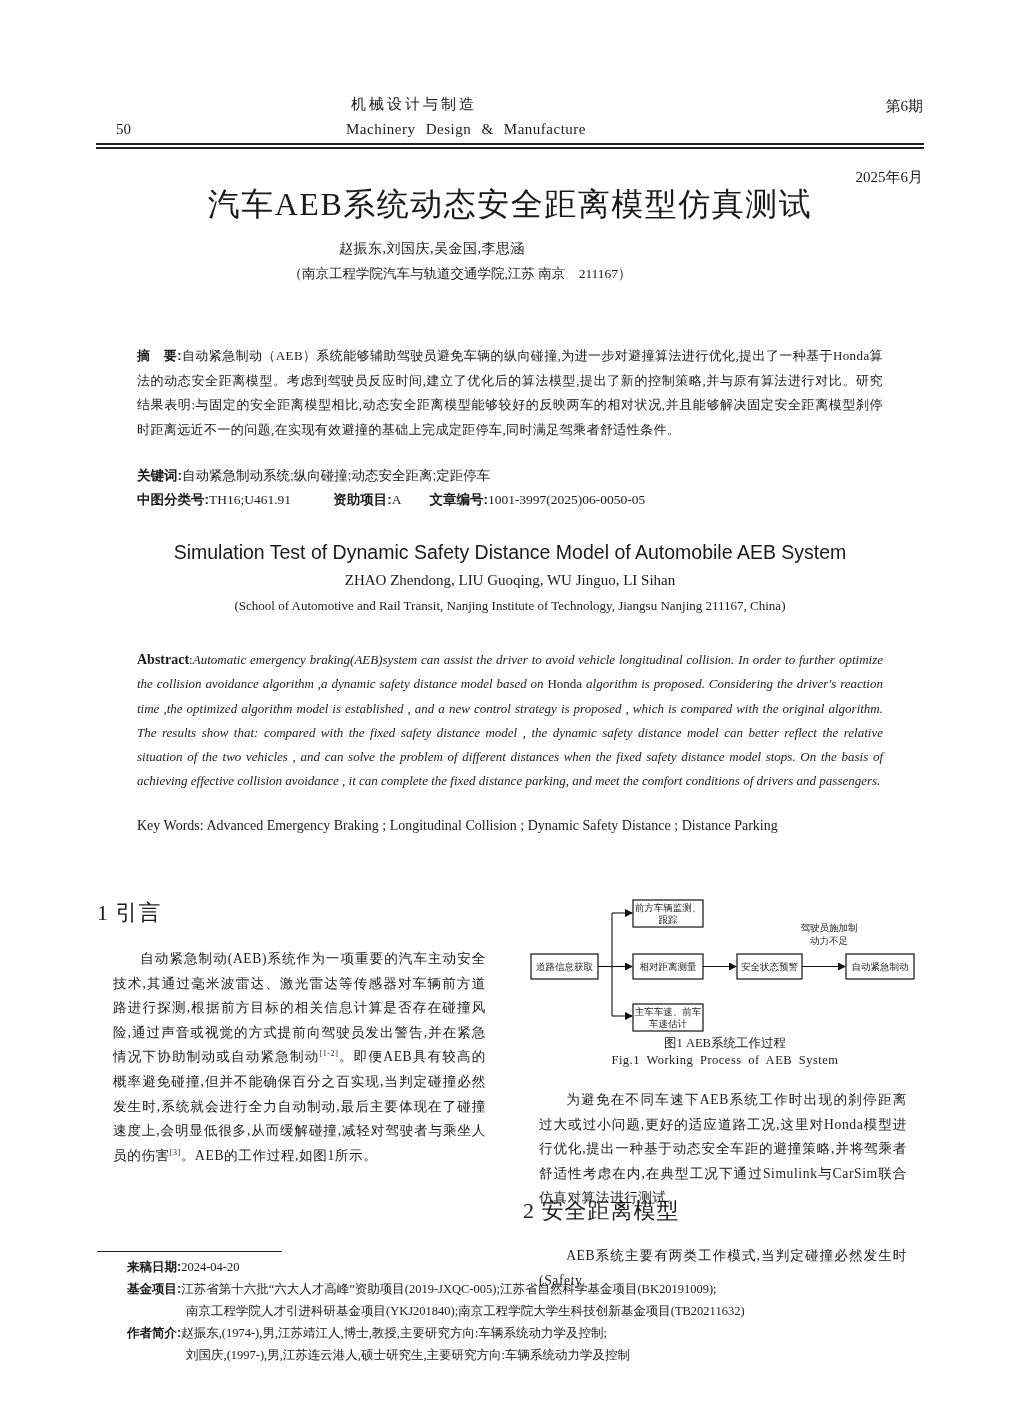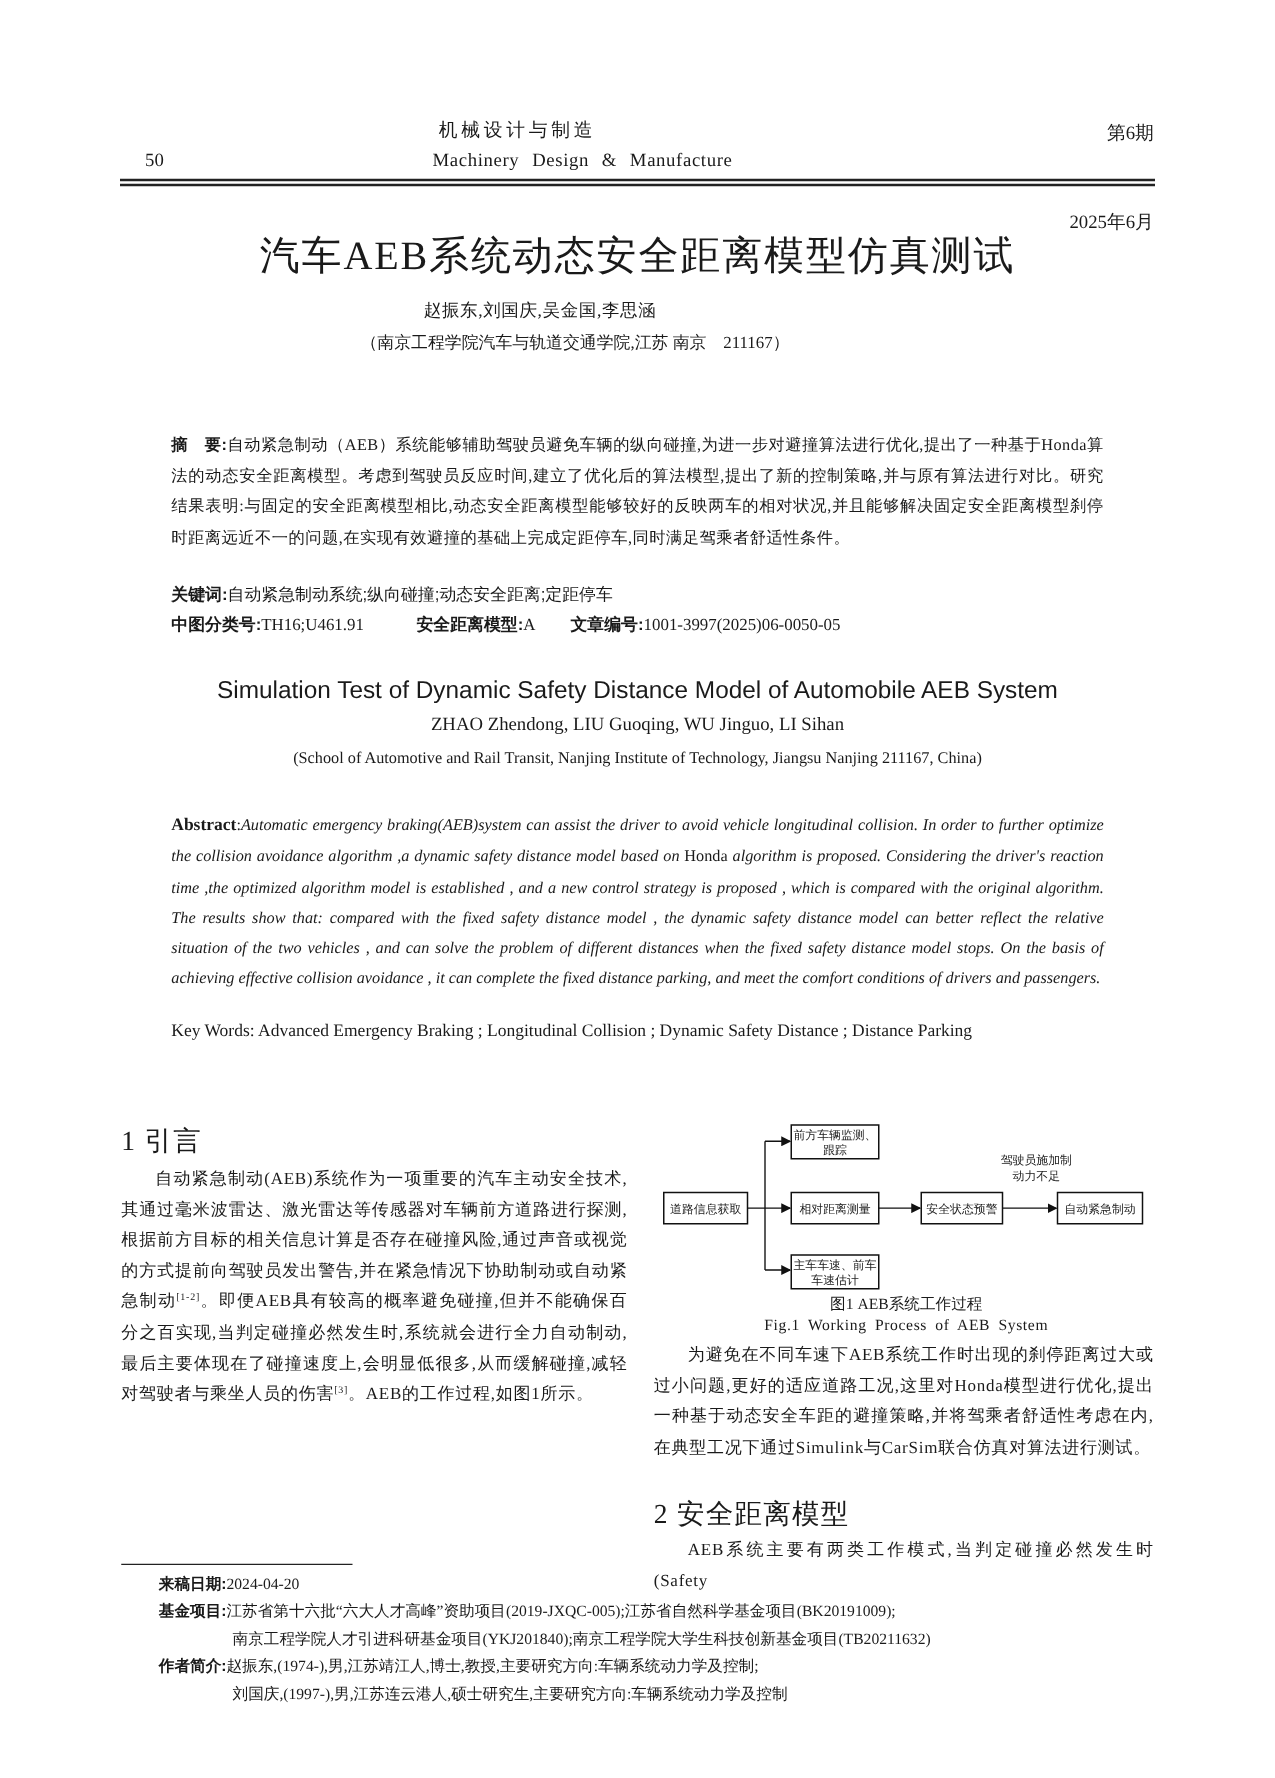--- a/index.html
+++ b/index.html
@@ -29,21 +29,21 @@
   .title-en { left: 0; width: 1020px; top: 541px; text-align: center; font-size: 19.5px; font-family: "Liberation Sans", "DejaVu Sans", sans-serif; }
   .authors-en { left: 0; width: 1020px; top: 572px; text-align: center; font-size: 15px; }
   .affil-en { left: 0; width: 1020px; top: 598px; text-align: center; font-size: 13px; }
   .abs-en { top: 648px; font-size: 13px; line-height: 24.3px; font-style: italic; letter-spacing: 0; }
   .abs-en .lbl { font-style: normal; font-weight: bold; font-size: 14px; }
   .abs-en .up { font-style: normal; }
   .kw-en { left: 137px; top: 818px; font-size: 14px; font-weight: normal; }
   
   .sec-h { font-size: 22px; letter-spacing: 1px; }
   .col { font-size: 13.6px; line-height: 24.6px; text-align: justify; letter-spacing: 0.6px; }
-  .col p { margin: 0; text-indent: 2em; }
+  .col p { margin: 16px; text-indent: 2em; }
   .col-left { left: 97px; width: 405px; top: 931px; }
   .col-right { left: 523px; width: 400px; top: 1072px; }
   sup { font-size: 8px; vertical-align: 5px; line-height: 0; }
   .fig-cap-cn { left: 520px; width: 410px; top: 1035px; text-align: center; font-size: 12.5px; }
   .fig-cap-en { left: 520px; width: 410px; top: 1053px; text-align: center; font-size: 12.5px; letter-spacing: 0.5px; word-spacing: 3px; }
   .sec2 { left: 523px; top: 1196px; }
   .sec1 { left: 97px; top: 898px; }
   .col-right2 { left: 523px; width: 400px; top: 1228px; }
   
   .fn-rule { left: 97px; top: 1251px; width: 185px; height: 0; border-top: 1.5px solid #222; }
@@ -72,21 +72,21 @@
 <div class="abs authors-cn">赵振东,刘国庆,吴金国,李思涵</div>
 <div class="abs affil-cn">（南京工程学院汽车与轨道交通学院,江苏 南京　211167）</div>
 
 <div class="abs abs-block abs-cn">
   <span class="bold-sans">摘　要:</span><span>自动紧急制动（AEB）系统能够辅助驾驶员避免车辆的纵向碰撞,为进一步对避撞算法进行优化,提出了一种基于Honda算法的动态安全距离模型。考虑到驾驶员反应时间,建立了优化后的算法模型,提出了新的控制策略,并与原有算法进行对比。研究结果表明:与固定的安全距离模型相比,动态安全距离模型能够较好的反映两车的相对状况,并且能够解决固定安全距离模型刹停时距离远近不一的问题,在实现有效避撞的基础上完成定距停车,同时满足驾乘者舒适性条件。</span>
 </div>
 <div class="abs kw-cn">
   <span class="bold-sans">关键词:</span><span class="bold-sans" style="font-weight:normal">自动紧急制动系统;纵向碰撞;动态安全距离;定距停车</span>
 </div>
 <div class="abs cls-row">
-  <span class="lbl">中图分类号:</span><span>TH16;U461.91</span><span class="gap"></span><span class="lbl">安全距离模型:</span><span>A</span><span class="gap" style="width:28px"></span><span class="lbl">文章编号:</span><span>1001-3997(2025)06-0050-05</span>
+  <span class="lbl">中图分类号:</span><span>TH16;U461.91</span><span class="gap"></span><span class="lbl">资助项目:</span><span>A</span><span class="gap" style="width:28px"></span><span class="lbl">文章编号:</span><span>1001-3997(2025)06-0050-05</span>
 </div>
 
 <div class="abs title-en">Simulation Test of Dynamic Safety Distance Model of Automobile AEB System</div>
 <div class="abs authors-en">ZHAO Zhendong, LIU Guoqing, WU Jinguo, LI Sihan</div>
 <div class="abs affil-en">(School of Automotive and Rail Transit, Nanjing Institute of Technology, Jiangsu Nanjing  211167, China)</div>
 
 <div class="abs abs-block abs-en">
   <span class="lbl">Abstract</span><span class="up">:</span><span>Automatic emergency braking(AEB)system can assist the driver to avoid vehicle longitudinal collision. In order to further optimize the collision avoidance algorithm ,a dynamic safety distance model based on </span><span class="up">Honda</span><span> algorithm is proposed. Considering the driver's reaction time ,the optimized algorithm model is established , and a new control strategy is proposed , which is compared with the original algorithm. The results show that: compared with the fixed safety distance model , the dynamic safety distance model can better reflect the relative situation of the two vehicles , and can solve the problem of different distances when the fixed safety distance model stops. On the basis of achieving effective collision avoidance , it can complete the fixed distance parking, and meet the comfort conditions of drivers and passengers.</span>
 </div>
 <div class="abs kw-en">

